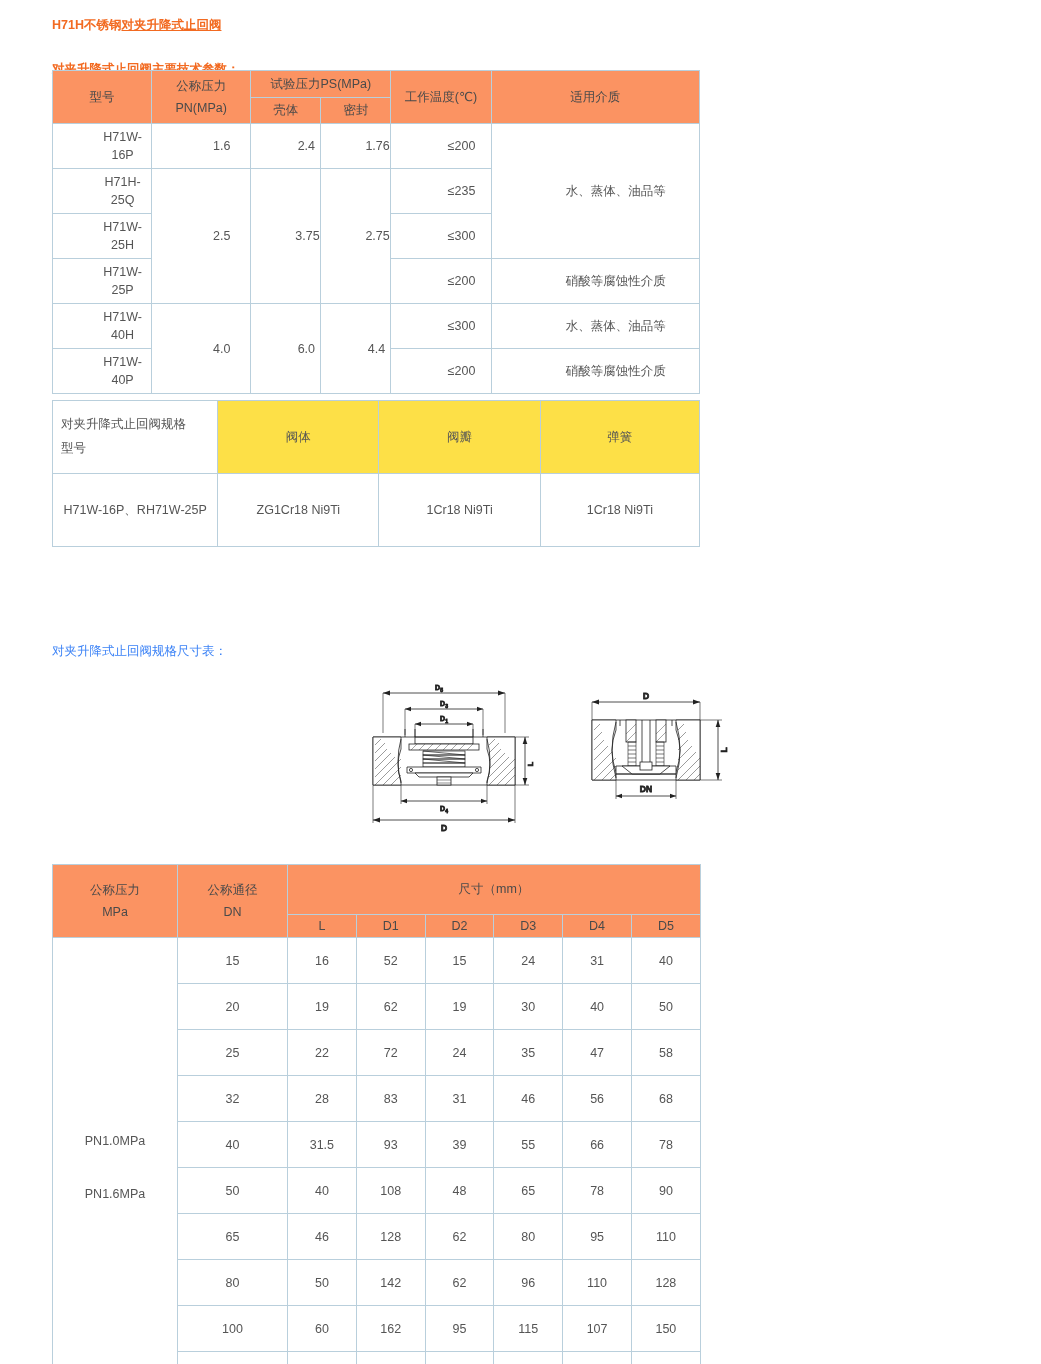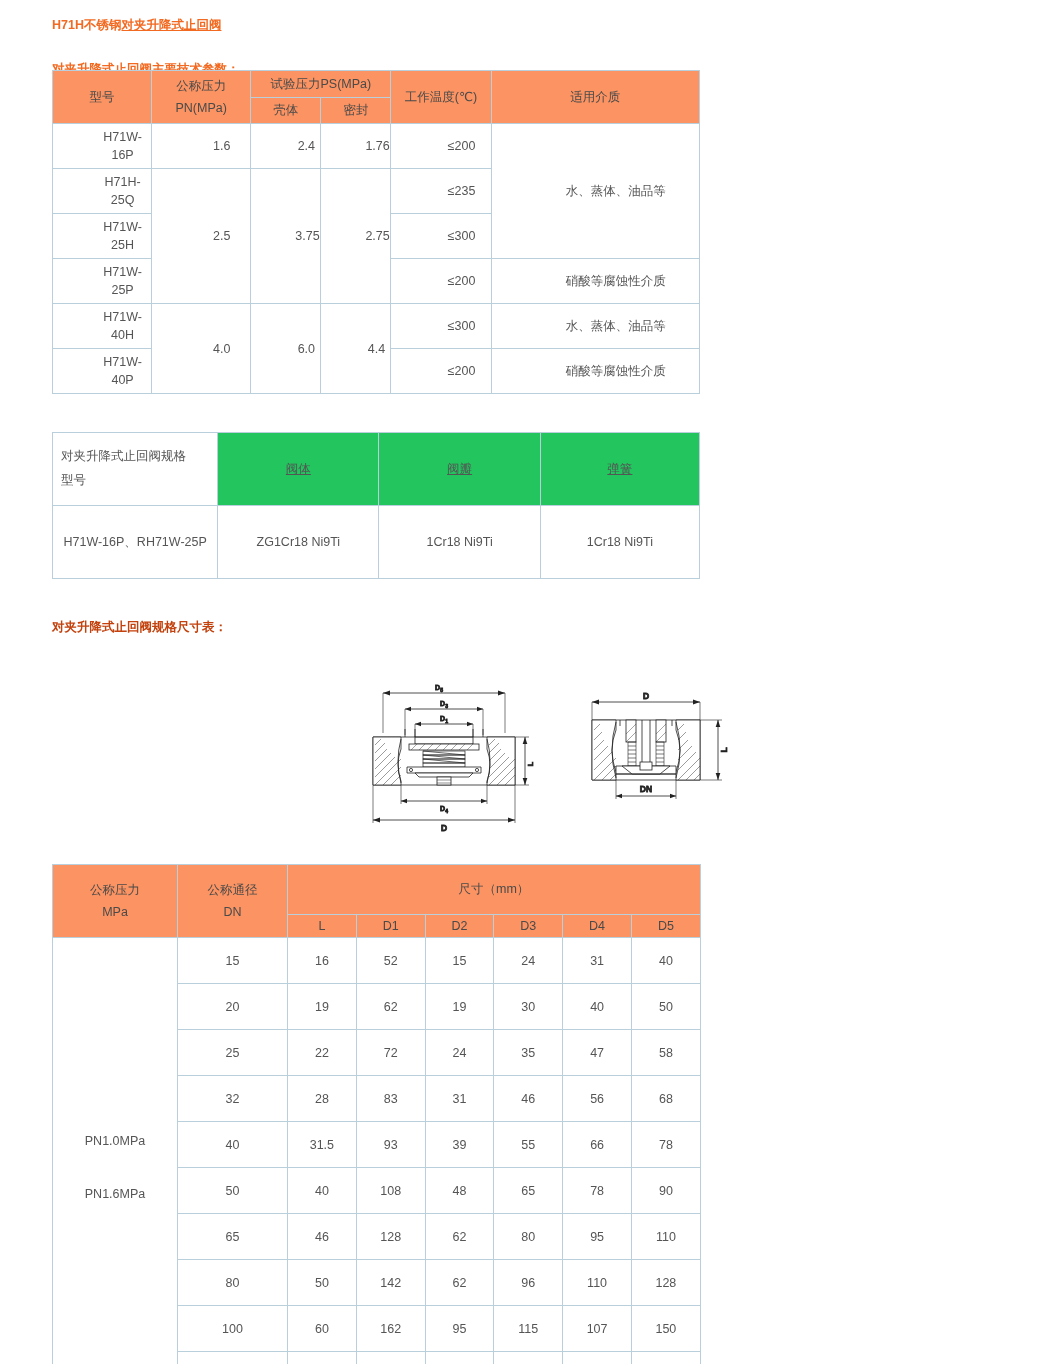--- a/index.html
+++ b/index.html
@@ -18,22 +18,22 @@
     position:absolute;left:52px;top:17px;
     font-size:12.5px;font-weight:bold;color:#F26A21;
     letter-spacing:0px;white-space:nowrap;
   }
   .h-title .ul{text-decoration:underline;text-align:right;}
   .h-sub{
     position:absolute;left:52px;top:61px;
     font-size:12.5px;font-weight:bold;color:#F26A21;white-space:nowrap;
   }
   .h-sub2{
-    position:absolute;left:52px;top:619px;
-    font-size:12.5px;font-weight:bold;color:#c2410c;white-space:nowrap;
+    position:absolute;left:52px;top:643px;
+    font-size:12.5px;font-weight:normal;color:#3b82f6;white-space:nowrap;
   }
 
   
   table.grid{
     position:absolute;
     border-collapse:collapse;
     table-layout:fixed;
     font-size:12.5px;
     color:#555555;
     background:#ffffff;
@@ -58,30 +58,30 @@
   #tbl-tech{left:52px;top:70px;width:648px;}
   #tbl-tech .c-model{width:99px;}
   #tbl-tech .c-pn{width:99px;}
   #tbl-tech .c-shell{width:70px;}
   #tbl-tech .c-seal{width:70px;}
   #tbl-tech .c-temp{width:100px;}
   #tbl-tech .c-media{width:208px;}
   #tbl-tech td{height:40px;padding-left:44px;}
 
   
-  #tbl-mat{left:52px;top:400px;width:648px;margin-top:32px;}
+  #tbl-mat{left:52px;top:400px;width:648px;}
   #tbl-mat .m-c1{width:165px;}
   #tbl-mat .m-c2{width:161px;}
   #tbl-mat .m-c3{width:161px;}
   #tbl-mat .m-c4{width:159px;}
   #tbl-mat td{height:68px;}
   #tbl-mat td.hdr-white{
     background:#ffffff;text-align:left;padding-left:8px;line-height:1.9;
   }
-  #tbl-mat td.hdr-plain{background:#22c55e;text-decoration:underline;}
+  #tbl-mat td.hdr-plain{background:#fde047;}
   #tbl-mat td.wrapcell{padding:0 10px;line-height:1.8;}
 
   
   #tbl-dim{left:52px;top:864px;width:648px;}
   #tbl-dim .d-c1{width:125px;}
   #tbl-dim .d-c2{width:110px;}
   #tbl-dim .d-sub{width:68.8px;}
   #tbl-dim td{height:41px;}
   #tbl-dim td.pn-cell{line-height:4.2;}
   #tbl-dim th.orange.tall{height:45px;}

